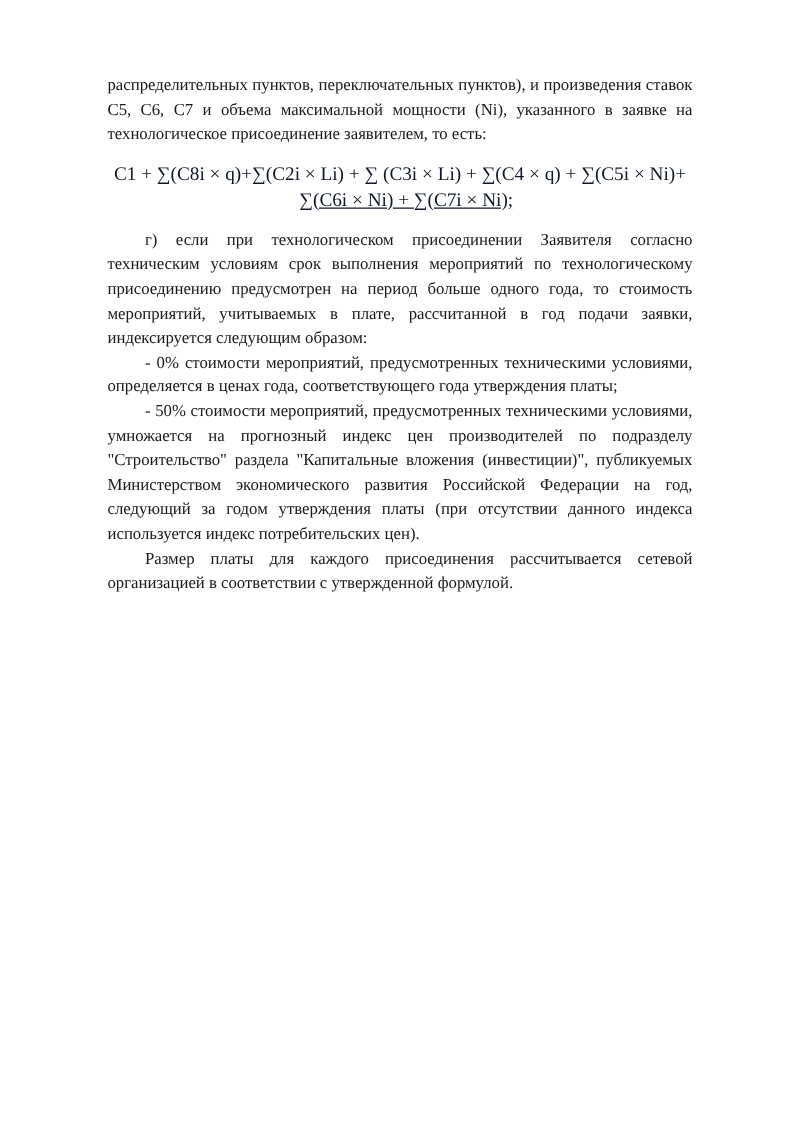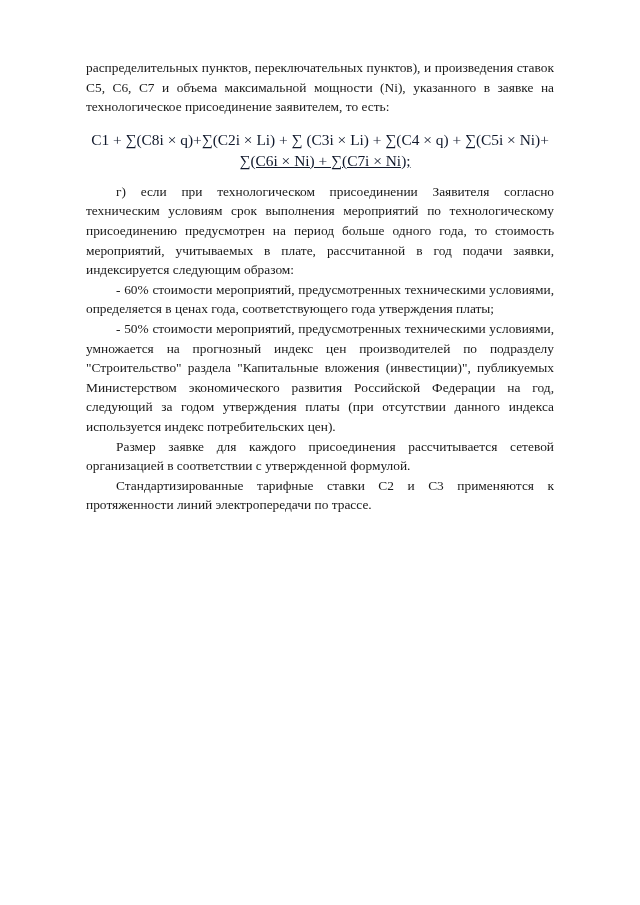--- a/index.html
+++ b/index.html
@@ -76,25 +76,24 @@
 
     <p class="para">распределительных пунктов, переключательных пунктов),  и произведения ставок С5, С6, С7 и объема максимальной мощности (Ni), указанного в заявке на технологическое присоединение заявителем, то есть:</p>
 
     <div class="formula">
       <span class="fline l1">C1 + ∑(C8i  × q)+∑(C2i × Li) + ∑ (C3i × Li) + ∑(C4  × q) + ∑(C5i × Ni)+</span>
       <span class="fline l2">∑(C6i  × Ni) + ∑(C7i  × Ni);</span>
     </div>
 
     <p class="para indent">г) если при технологическом присоединении Заявителя согласно техническим условиям срок выполнения мероприятий по технологическому присоединению предусмотрен на период больше одного года, то стоимость мероприятий, учитываемых в плате, рассчитанной в год подачи заявки, индексируется следующим образом:</p>
 
-    <p class="para dash">- 60% стоимости мероприятий, предусмотренных техническими условиями, определяется в ценах года, соответствующего года утверждения платы;</p>
+    <p class="para dash">- 0% стоимости мероприятий, предусмотренных техническими условиями, определяется в ценах года, соответствующего года утверждения платы;</p>
 
     <p class="para dash">- 50% стоимости мероприятий, предусмотренных техническими условиями, умножается на прогнозный индекс цен производителей по подразделу "Строительство" раздела "Капитальные вложения (инвестиции)", публикуемых Министерством экономического развития Российской Федерации на год, следующий за годом утверждения платы (при отсутствии данного индекса используется индекс потребительских цен).</p>
 
-    <p class="para indent">Размер заявке для каждого присоединения рассчитывается сетевой организацией в соответствии с утвержденной формулой.</p>
+    <p class="para indent">Размер платы для каждого присоединения рассчитывается сетевой организацией в соответствии с утвержденной формулой.</p>
 
-    <p class="para indent">Стандартизированные тарифные ставки С2 и С3 применяются к протяженности линий электропередачи по трассе.</p>
 
   </div>
 
   <div class="speck"></div>
 
 </div>
 
 </body></html>

